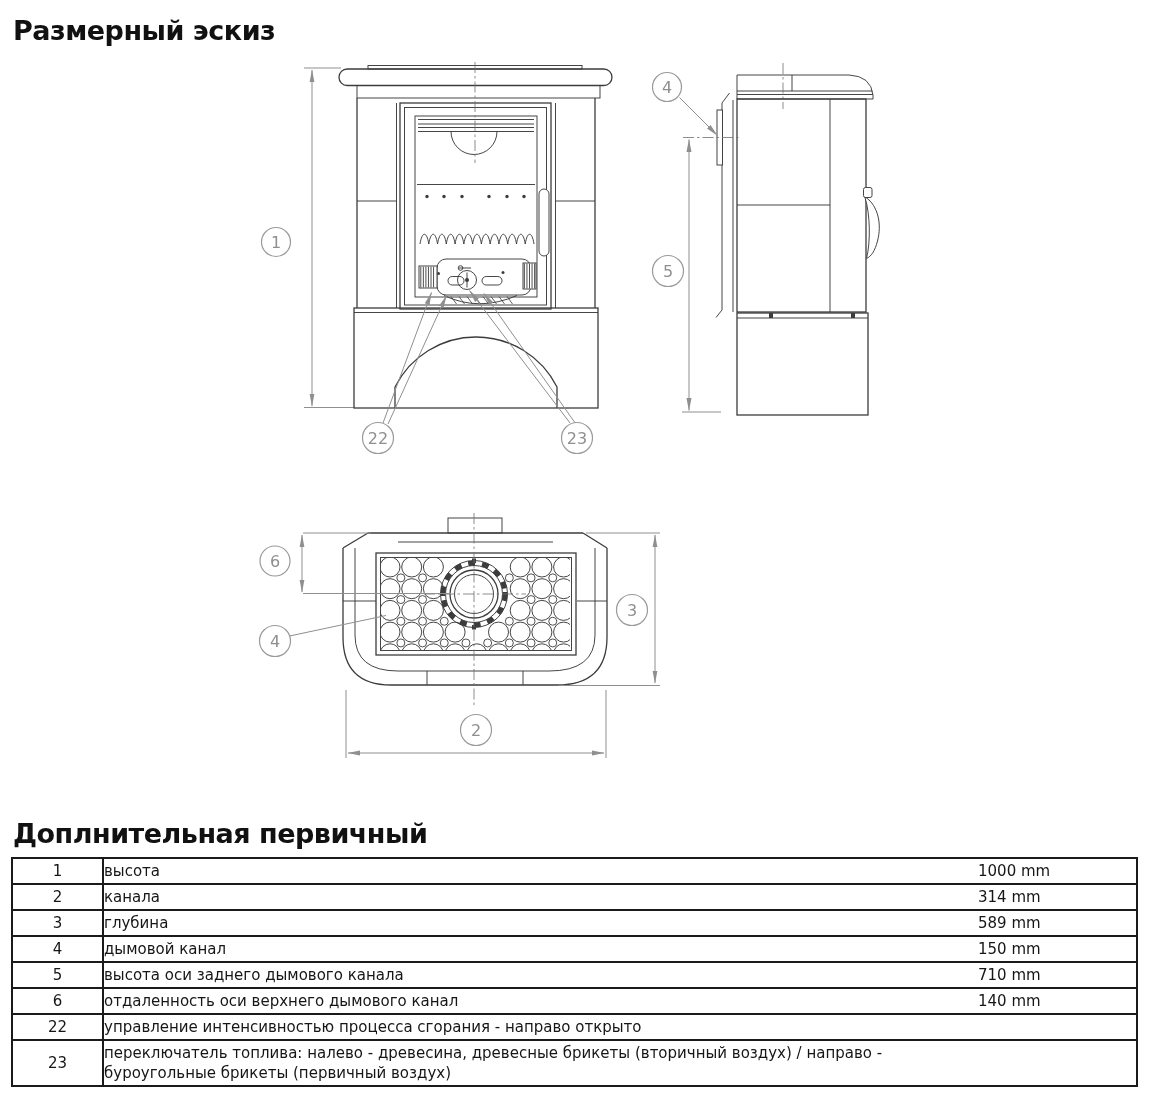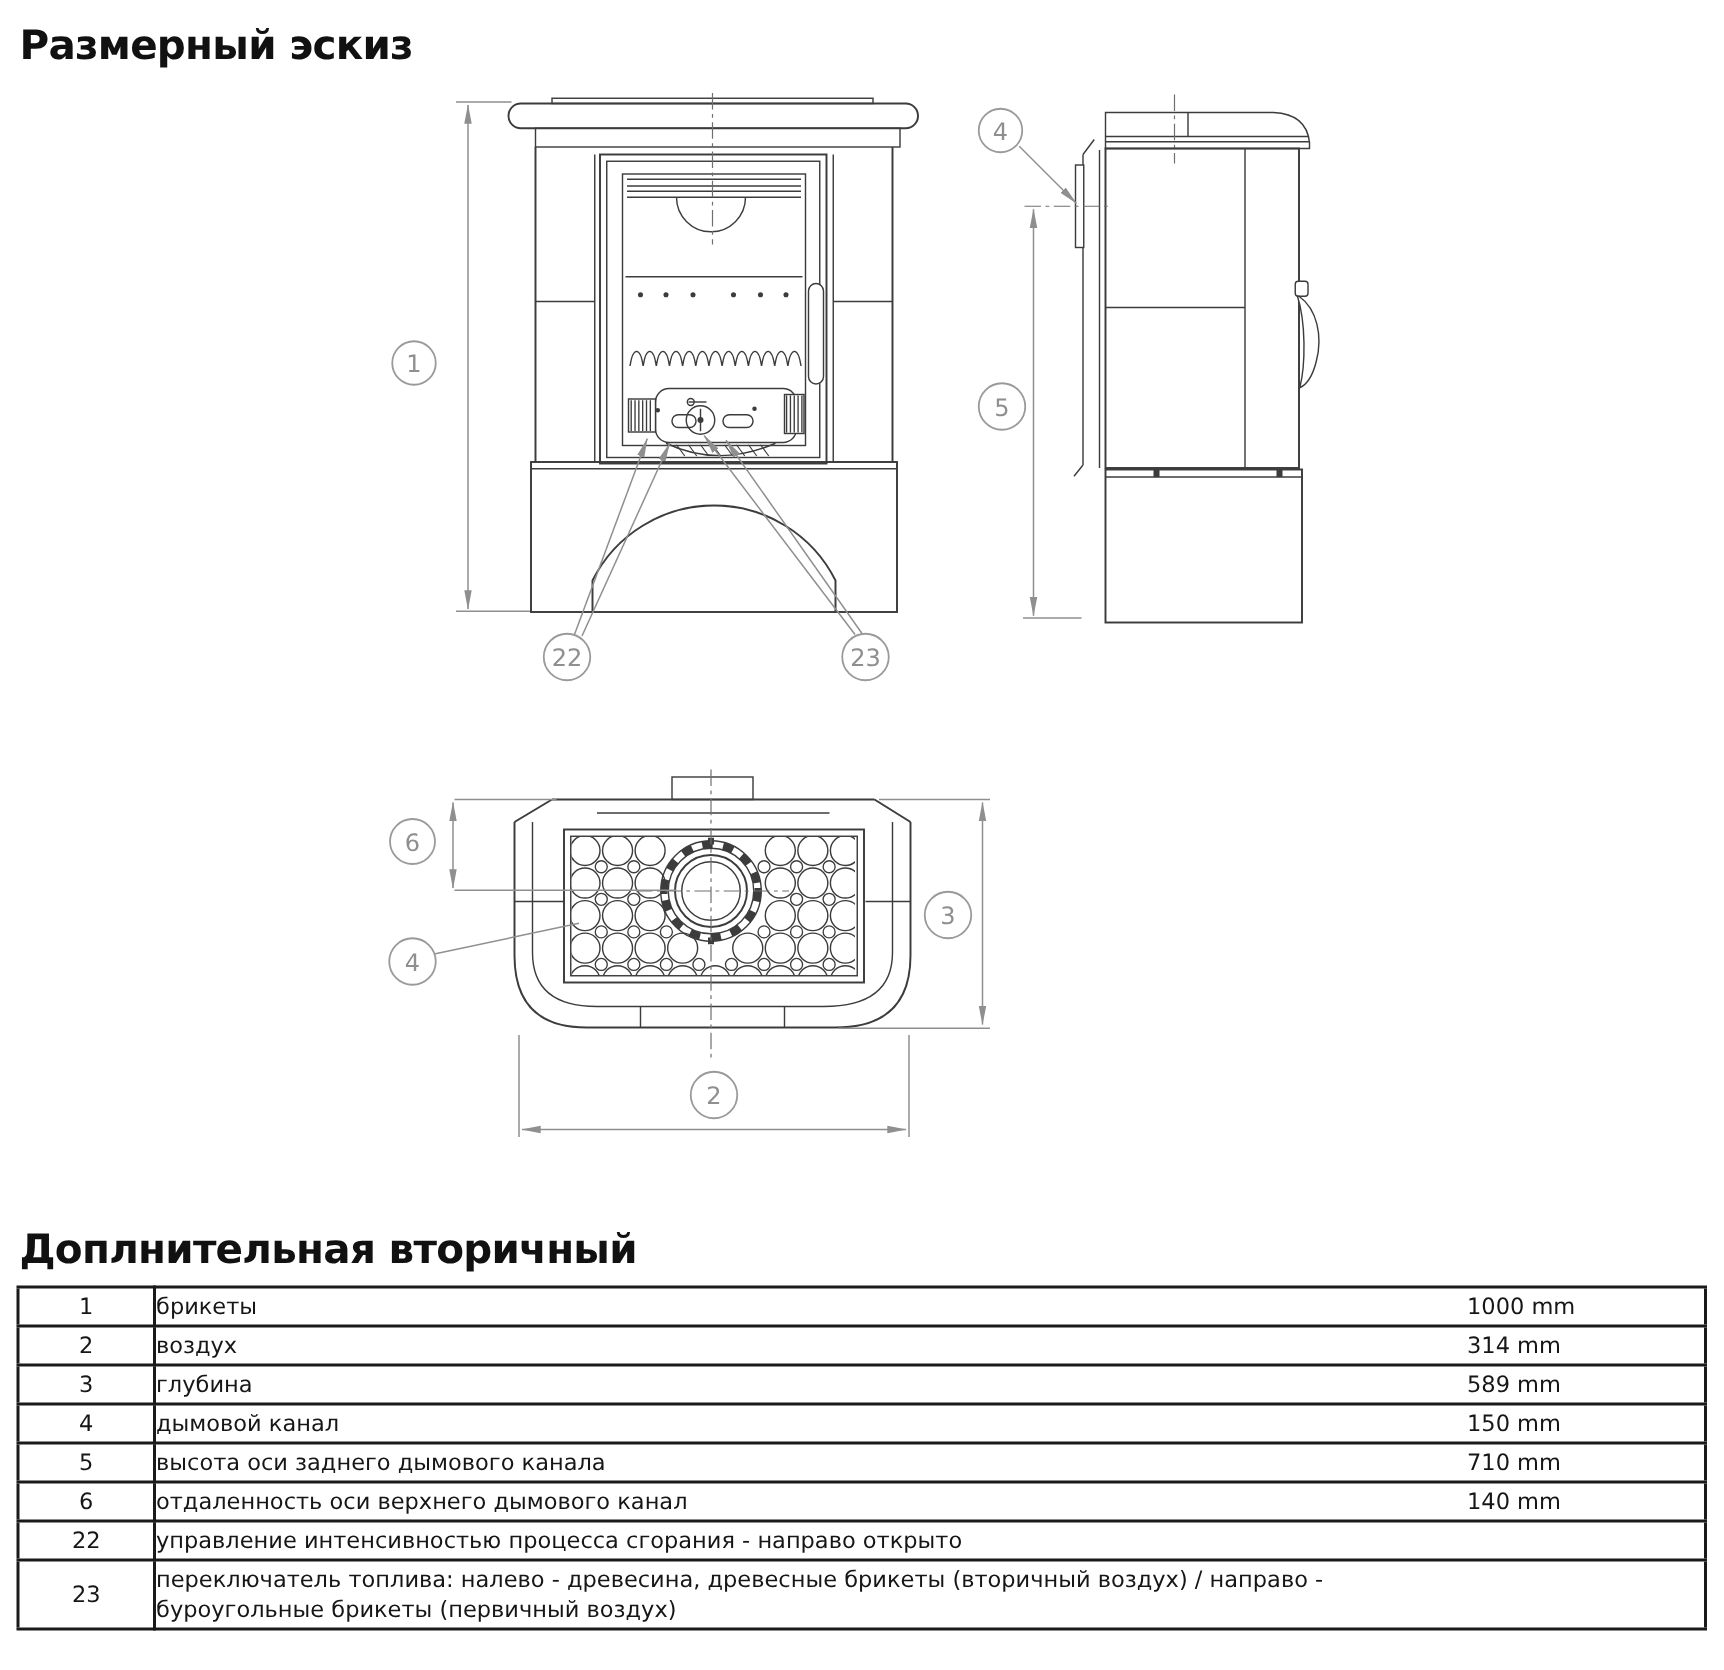--- a/index.html
+++ b/index.html
@@ -298,32 +298,32 @@
         <circle class="co" cx="632" cy="610" r="15.5"></circle>
         <text class="ct" x="632" y="616">3</text>
       </g>
       <g>
         <circle class="co" cx="476" cy="730" r="15.5"></circle>
         <text class="ct" x="476" y="736">2</text>
       </g>
     </g>
   </svg>
 
-  <h1 id="title-info" class="h-title">Доплнительная вторичный</h1>
+  <h1 id="title-info" class="h-title">Доплнительная первичный</h1>
 
   <table id="info-table">
     <tbody>
       <tr class="r-std">
         <td class="c-num">1</td>
-        <td class="c-desc">брикеты</td>
+        <td class="c-desc">высота</td>
         <td class="c-val">1000 mm</td>
       </tr>
       <tr class="r-std">
         <td class="c-num">2</td>
-        <td class="c-desc">воздух</td>
+        <td class="c-desc">канала</td>
         <td class="c-val">314 mm</td>
       </tr>
       <tr class="r-std">
         <td class="c-num">3</td>
         <td class="c-desc">глубина</td>
         <td class="c-val">589 mm</td>
       </tr>
       <tr class="r-std">
         <td class="c-num">4</td>
         <td class="c-desc">дымовой канал</td>

